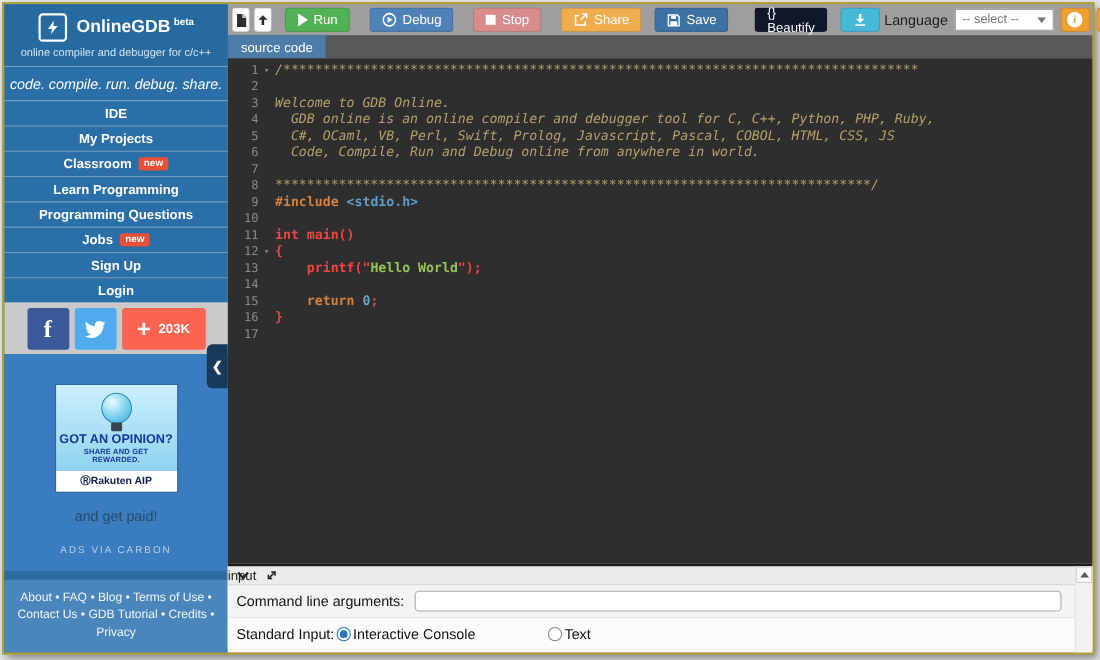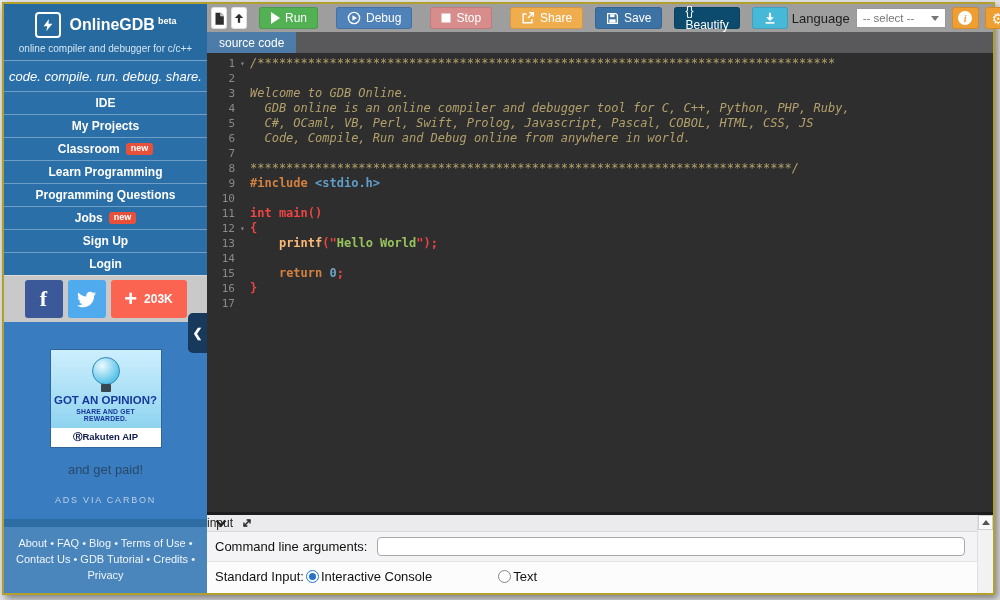--- a/index.html
+++ b/index.html
@@ -64,21 +64,21 @@
     padding:0 4px; gap:4px; flex:0 0 auto; }
   .tbtn { height:22px; border-radius:3px; display:flex; align-items:center;
     justify-content:center; gap:5px; color:#fff; font-size:12px; padding:0 10px;
     cursor:pointer; border:1px solid rgba(0,0,0,.12); }
   .tbtn.white { background:#fff; width:27px; padding:0; }
   .tbtn.run { background:#52b152; margin-left:8px; }
   .tbtn.debug { background:#4f82b8; margin-left:14px; }
   .tbtn.stop { background:#d88d8d; margin-left:14px; }
   .tbtn.share { background:#f0ad4e; margin-left:14px; }
   .tbtn.save { background:#3d72a4; margin-left:8px; }
-  .tbtn.beautify { background:#0c4a6e; margin-left:8px; }
+  .tbtn.beautify { background:#0f172a; margin-left:20px; }
   .tbtn.download { background:#46b8d8; margin-left:8px; width:66px; }
   .lang-group { margin-left:auto; display:flex; align-items:center; gap:6px; margin-right:55px; }
   .lang-label { font-size:13px; color:#1d1d1d; }
   .lang-select { width:90px; height:20px; background:#fff; border:1px solid #999;
     display:flex; align-items:center; justify-content:space-between; padding:0 6px;
     font-size:11.5px; color:#767676; cursor:pointer; }
   .caret-down { width:0; height:0; border-left:4px solid transparent;
     border-right:4px solid transparent; border-top:5px solid #777; }
   .ibtn { width:27px; height:22px; background:#ef9f31; border-radius:3px; display:flex;
     align-items:center; justify-content:center; color:#fff; cursor:pointer;
@@ -94,21 +94,21 @@
 
   .editor { flex:1; background:#2e2e2e; overflow:hidden; padding-top:3px; cursor:text; }
   .code-line { display:flex; height:15px; line-height:15px;
     font-family:"DejaVu Sans Mono", monospace; font-size:12px; white-space:pre; }
   .ln { width:28px; text-align:right; color:#8a8a8a; font-size:11px; flex:0 0 auto; }
   .fold { width:15px; color:#8a8a8a; font-size:8px; text-align:center; flex:0 0 auto; }
   .code { font-weight:bold; }
   .tok-com { color:#b3a06a; font-style:italic; font-weight:normal; }
   .tok-kw  { color:#d28140; }
   .tok-inc { color:#5f9ec9; }
-  .tok-fn  { color:#fdba74; }
+  .tok-fn  { color:#ef4444; }
   .tok-str { color:#98c35c; }
   .tok-num { color:#6ca2c4; }
   .tok-pln { color:#ef4444; }
 
   .bottom-panel { height:81px; flex:0 0 auto; border-top:3px solid #1d1d1f;
     background:#fdfdfe; position:relative; }
   .bp-scroll { position:absolute; top:0; right:0; bottom:0; width:16px;
     background:#f2f2f3; border-left:1px solid #e0e0e0; z-index:2; }
   .bp-up { height:15px; background:#fbfbfb; border:1px solid #cfcfcf;
     display:flex; align-items:center; justify-content:center; cursor:pointer; }

